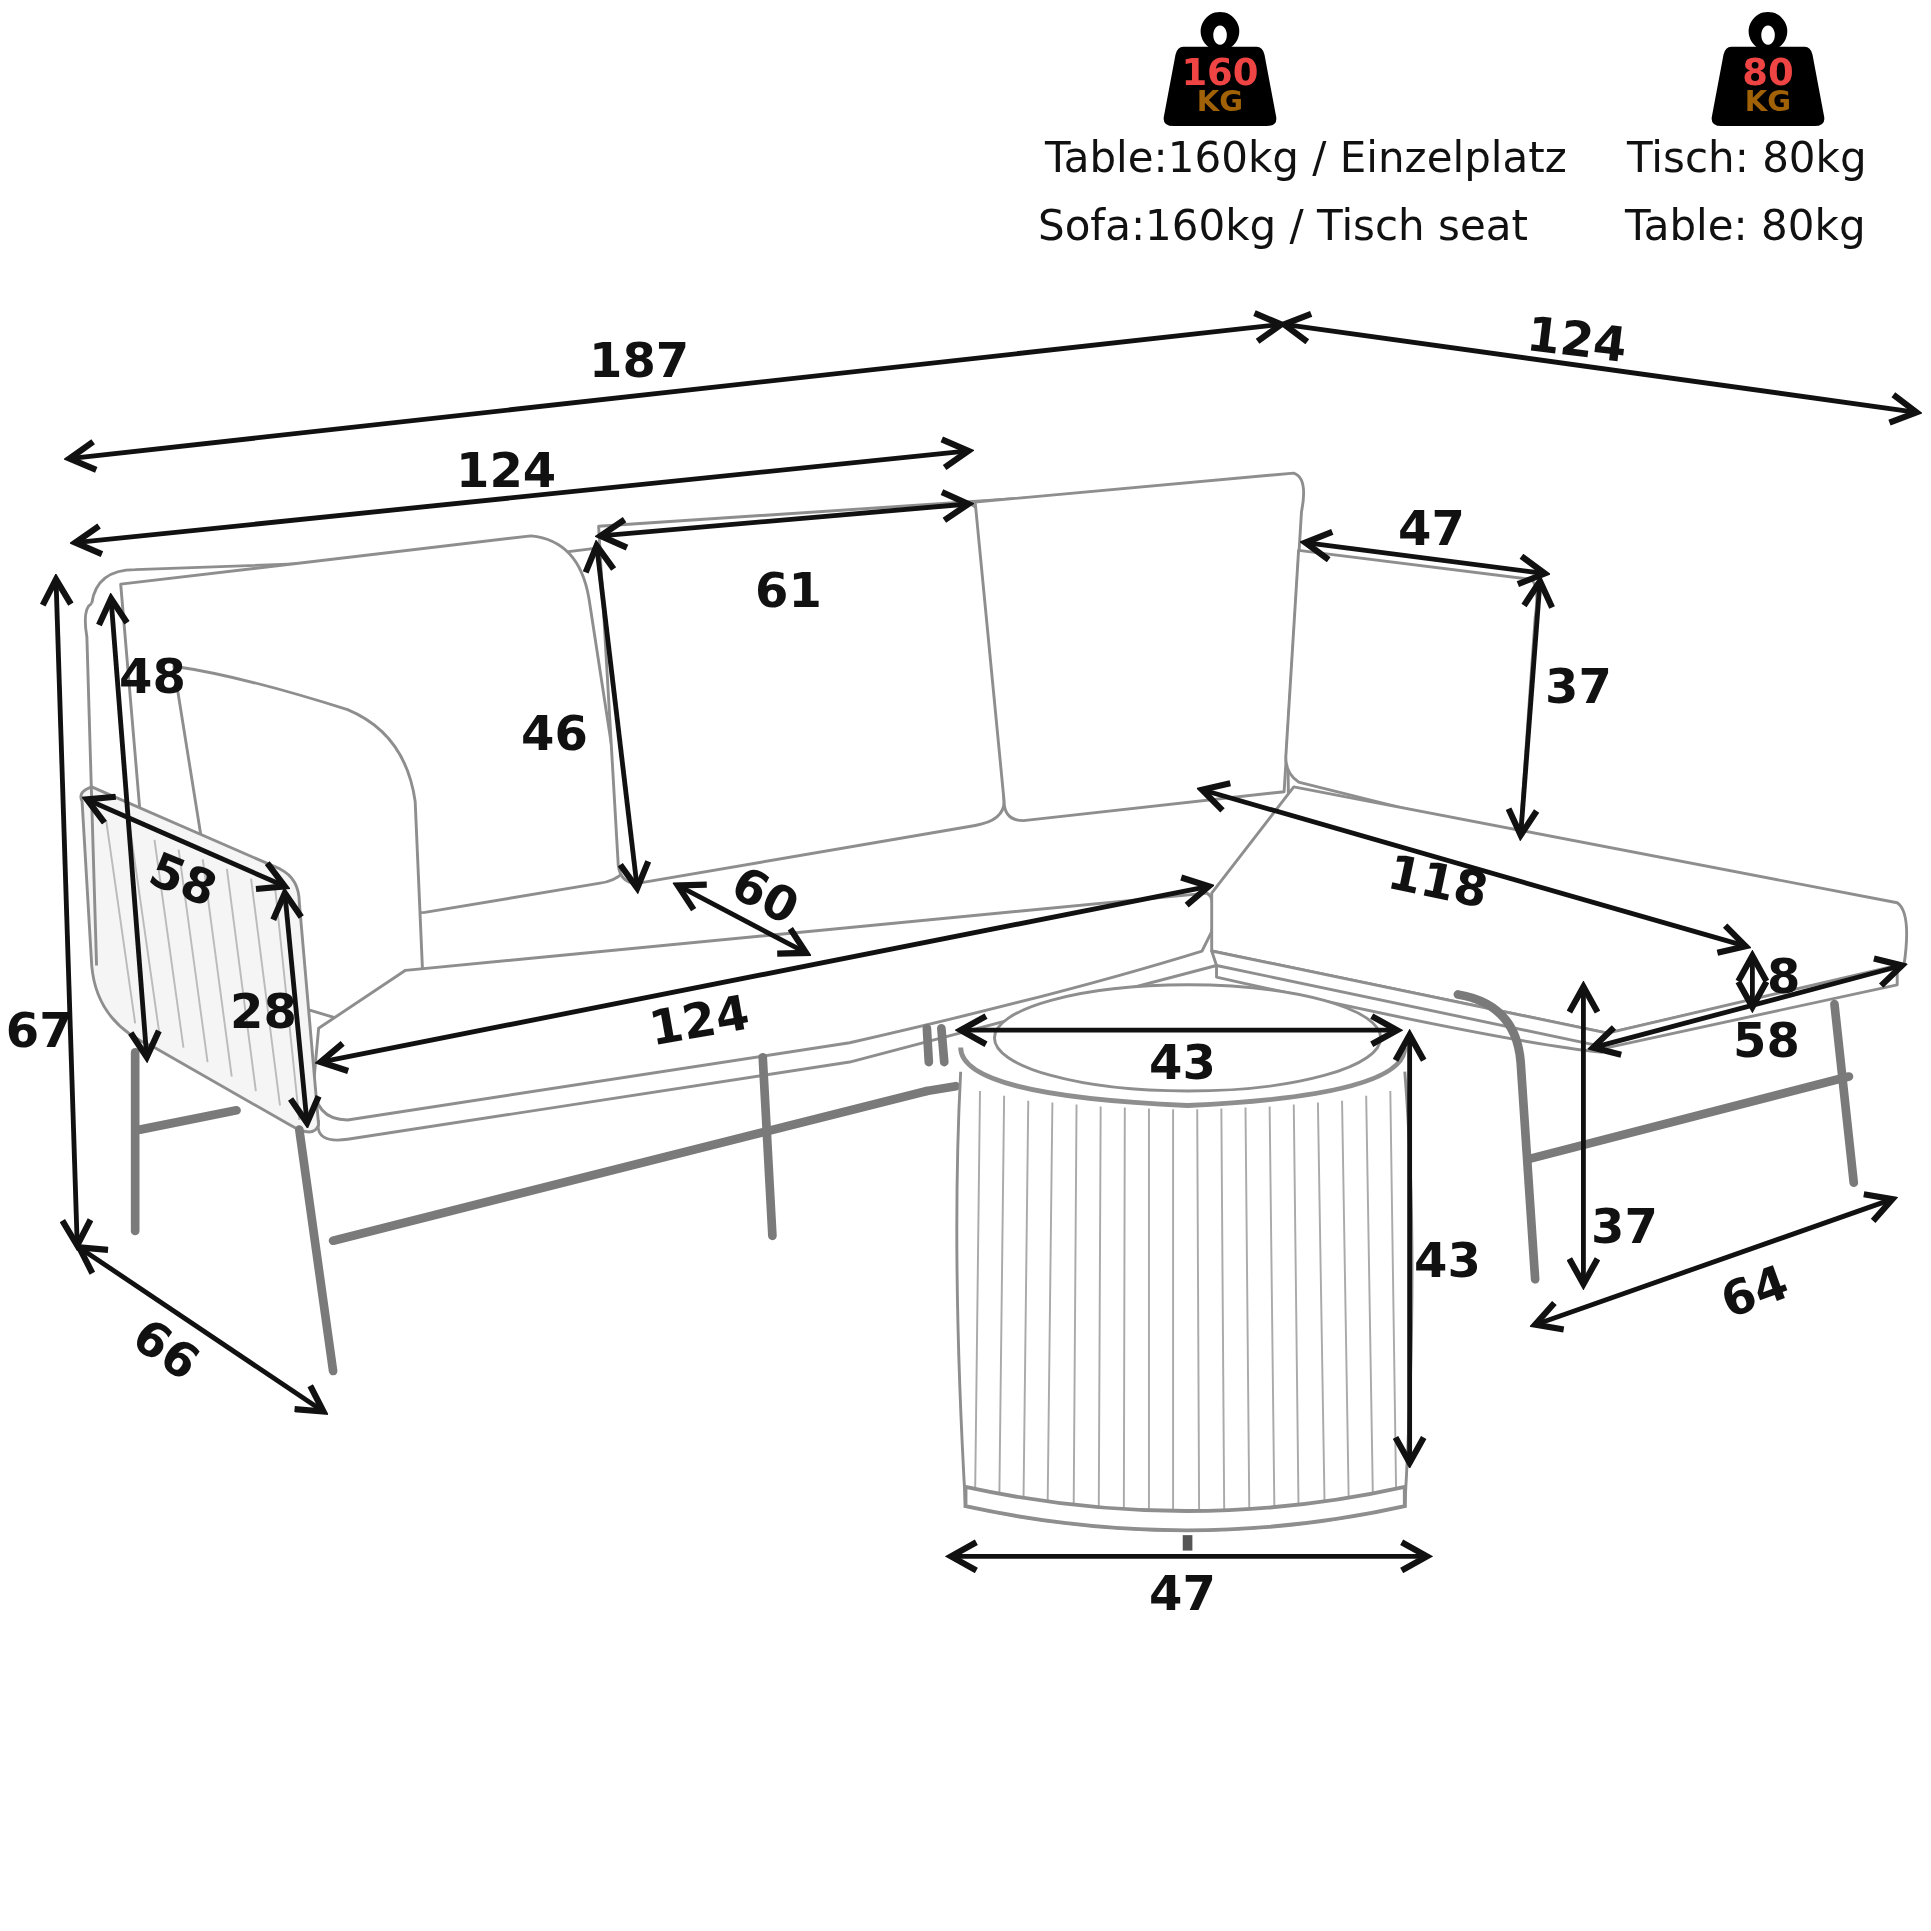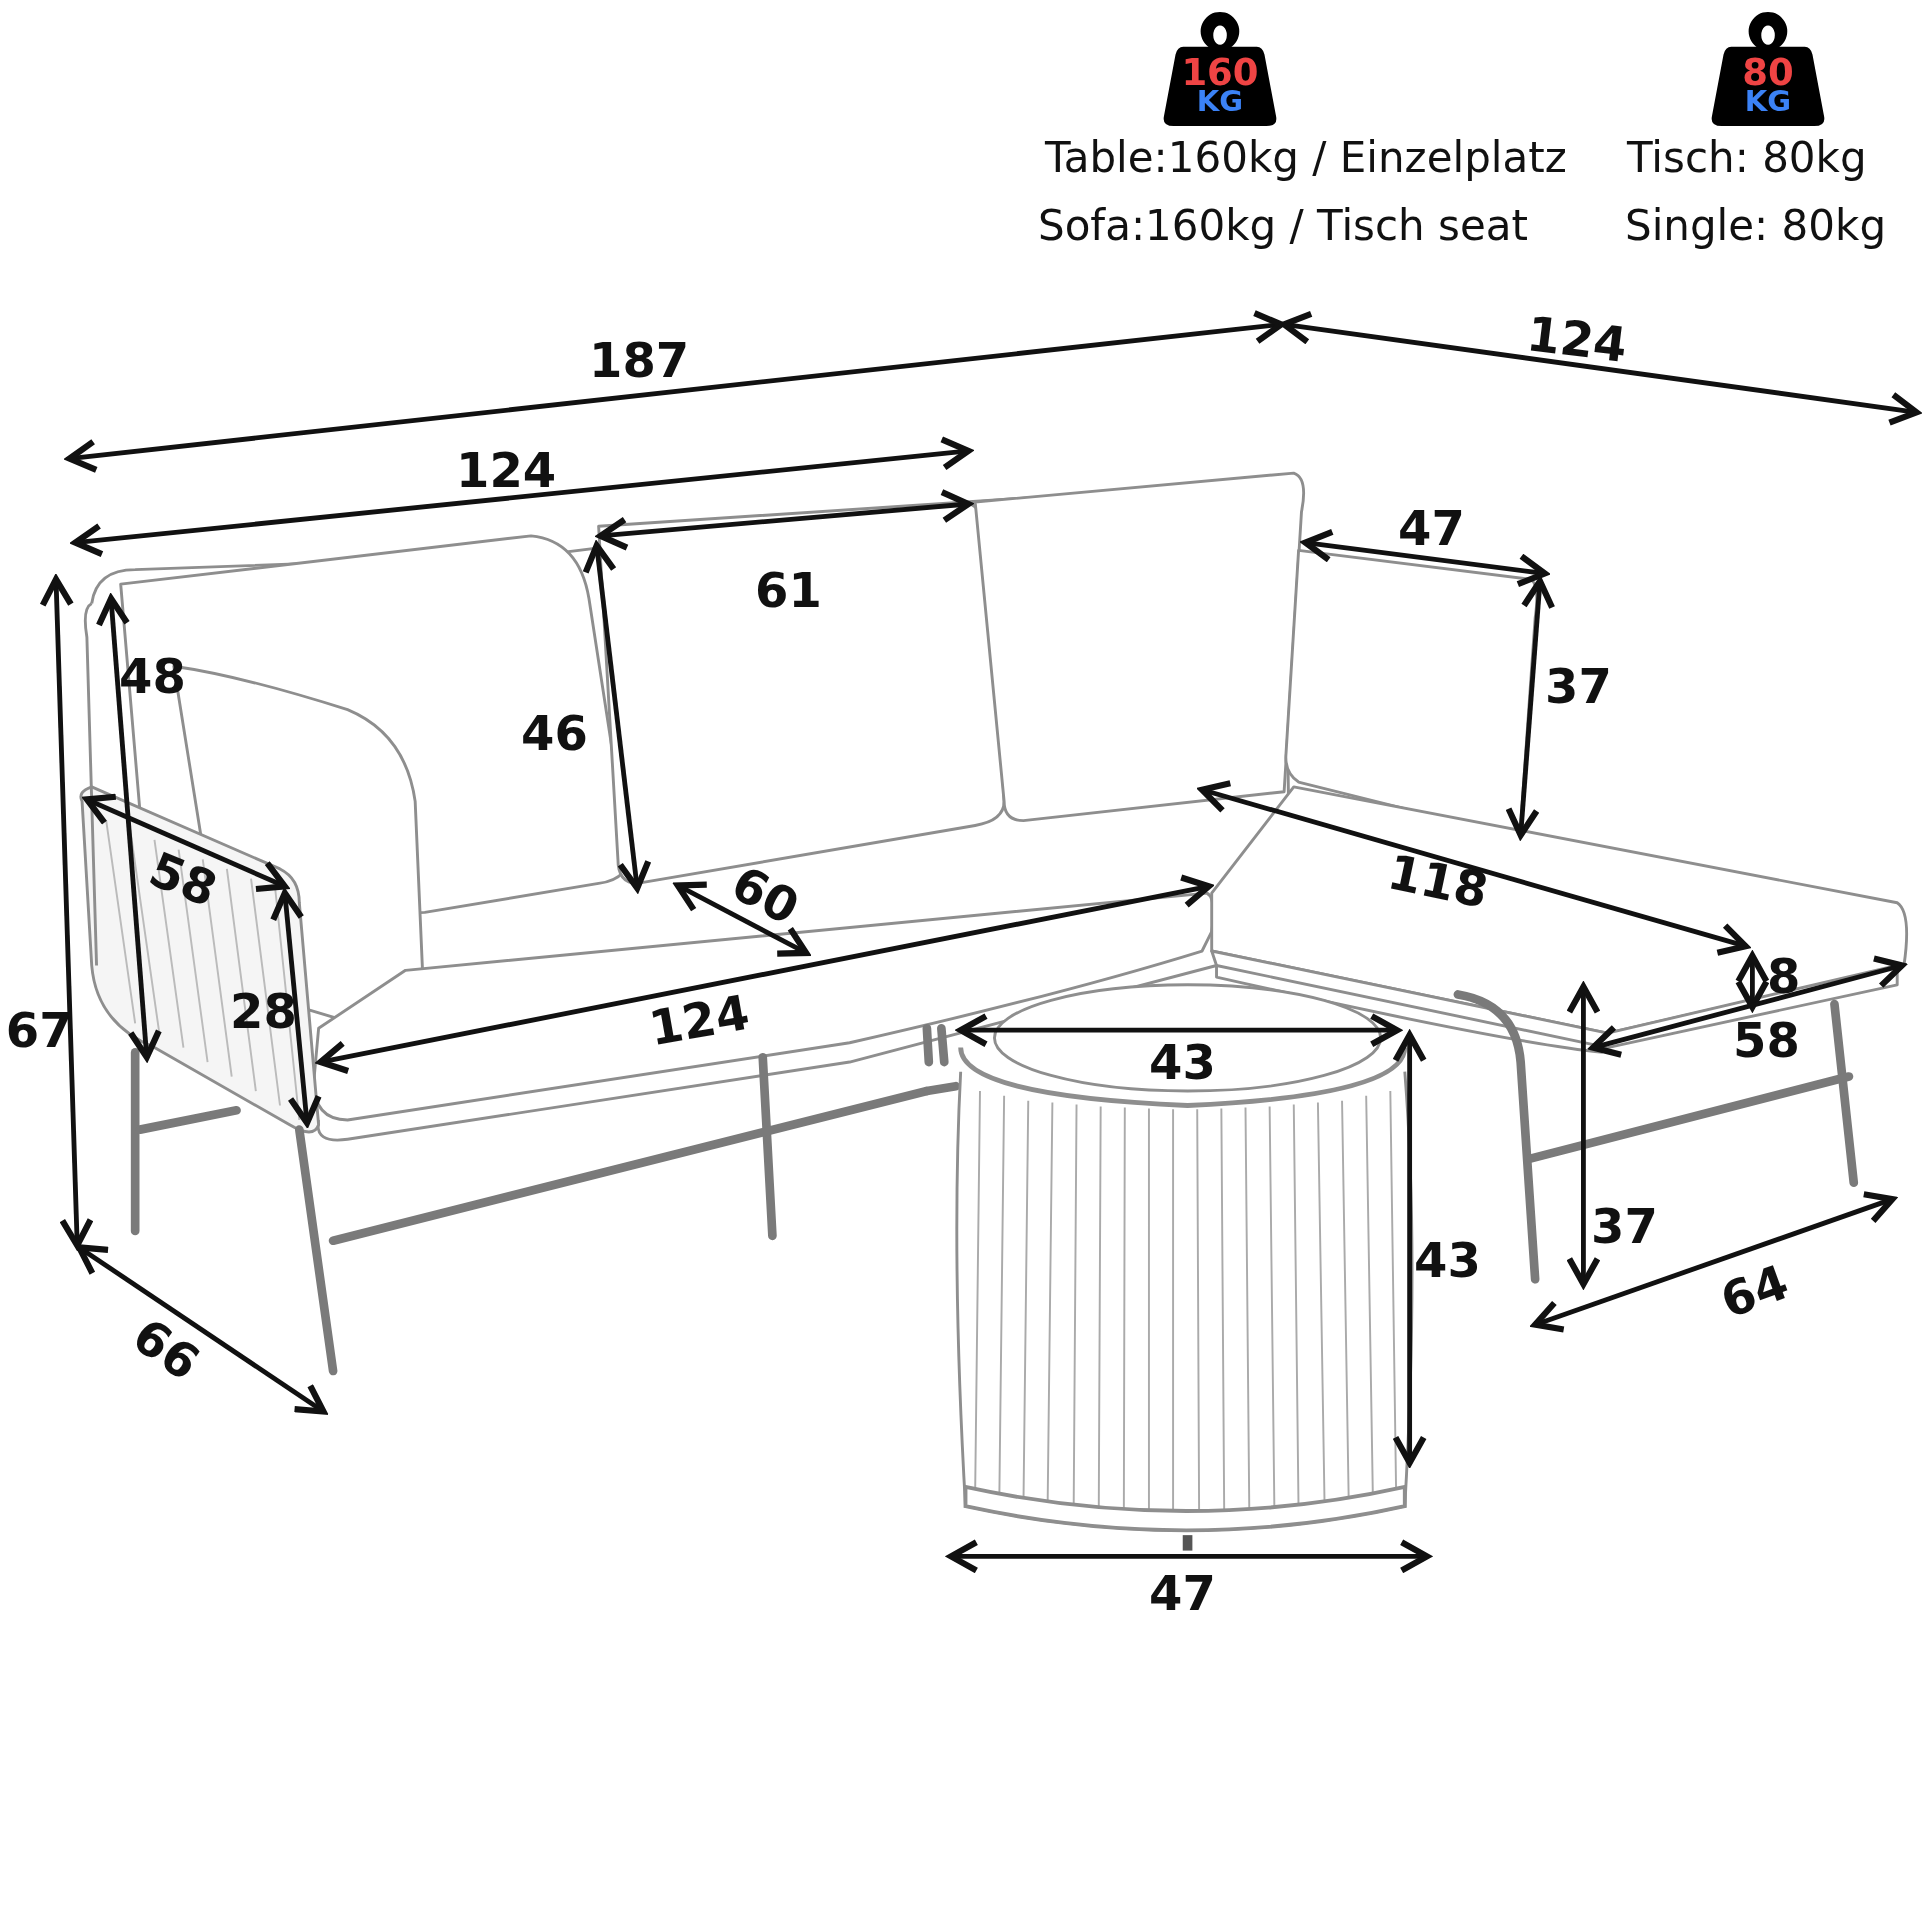--- a/index.html
+++ b/index.html
@@ -2,21 +2,21 @@
 <html><head>
 <meta charset="utf-8">
 <style>
   html, body { margin:0; padding:0; background:#ffffff; }
   body { width:1931px; height:1931px; position:relative; overflow:hidden; font-family:"Liberation Sans", sans-serif; }
   #canvas { position:absolute; left:0; top:0; width:1931px; height:1931px; }
   .dim-label { position:absolute; font-family:"DejaVu Sans", sans-serif; font-weight:bold; color:#111; font-size:48px; line-height:1; white-space:nowrap; transform-origin:center center; }
   .cap-text { position:absolute; font-family:"DejaVu Sans", sans-serif; color:#111; font-size:42px; line-height:1; white-space:nowrap; }
   .weight { position:absolute; width:116px; height:121px; }
   .weight .num { position:absolute; left:0; width:116px; text-align:center; color:#ef4444; font-family:"DejaVu Sans", sans-serif; font-weight:bold; font-size:37px; line-height:1; }
-  .weight .unit { position:absolute; left:0; width:116px; text-align:center; color:#3b82f6; font-family:"DejaVu Sans", sans-serif; font-weight:bold; font-size:29px; line-height:1; }
+  .weight .unit { position:absolute; left:0; width:116px; text-align:center; color:#a16207; font-family:"DejaVu Sans", sans-serif; font-weight:bold; font-size:29px; line-height:1; }
 </style>
 </head>
 <body>
 
 <svg id="canvas" viewBox="0 0 2000 2000" xmlns="http://www.w3.org/2000/svg">
   <defs>
     <marker id="ah" viewBox="0 0 12 12" refX="10" refY="6" markerWidth="7" markerHeight="7" orient="auto-start-reverse">
       <path d="M1,1 L10,6 L1,11" fill="none" stroke="#111" stroke-width="2.2"></path>
     </marker>
   </defs>
@@ -114,21 +114,21 @@
     <path d="M60,4 a20,20 0 1 1 -0.1,0 Z M60,18 a7,10 0 1 0 0.1,0 Z" fill="#000" fill-rule="evenodd"></path>
     <path d="M22,40 L98,40 Q104,40 106,48 L118,112 Q120,122 108,122 L12,122 Q0,122 2,112 L14,48 Q16,40 22,40 Z" fill="#000"></path>
   </svg>
   <div class="num" style="top:46px;">80</div>
   <div class="unit" style="top:79px;">KG</div>
 </div>
 
 <div class="cap-text" style="left:1045px; top:137px;">Table:160kg / Einzelplatz</div>
 <div class="cap-text" style="left:1627px; top:137px;">Tisch: 80kg</div>
 <div class="cap-text" style="left:1038px; top:205px;">Sofa:160kg / Tisch seat</div>
-<div class="cap-text" style="left:1625px; top:205px;">Single: 80kg</div>
+<div class="cap-text" style="left:1625px; top:205px;">Table: 80kg</div>
 
 <div class="dim-label" style="left:589px; top:336px;">187</div>
 <div class="dim-label" style="left:1527px; top:315px; transform:rotate(7deg);">124</div>
 <div class="dim-label" style="left:456px; top:446px;">124</div>
 <div class="dim-label" style="left:755px; top:536px;margin-top:30px;">61</div>
 <div class="dim-label" style="left:1398px; top:504px;">47</div>
 <div class="dim-label" style="left:119px; top:652px;">48</div>
 <div class="dim-label" style="left:521px; top:709px;">46</div>
 <div class="dim-label" style="left:1545px; top:662px;">37</div>
 <div class="dim-label" style="left:150px; top:855px; transform:rotate(22deg);">58</div>

